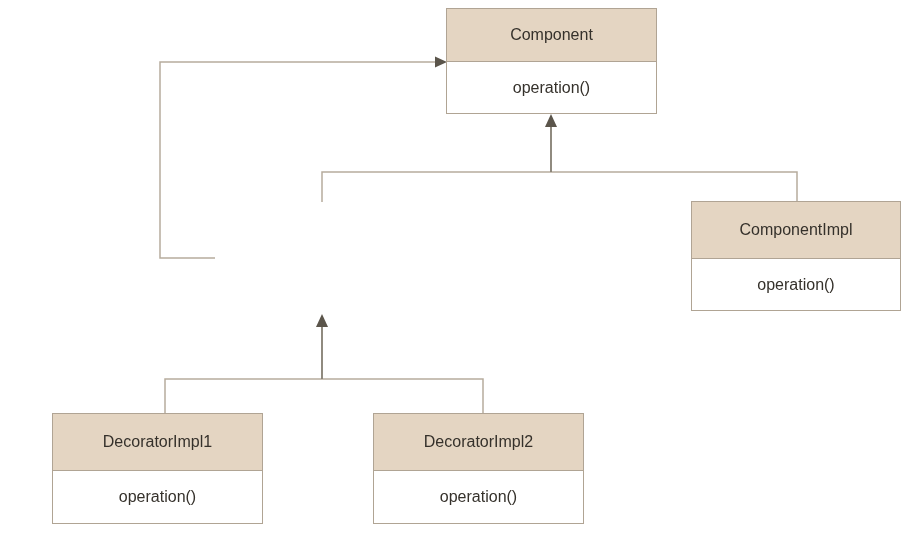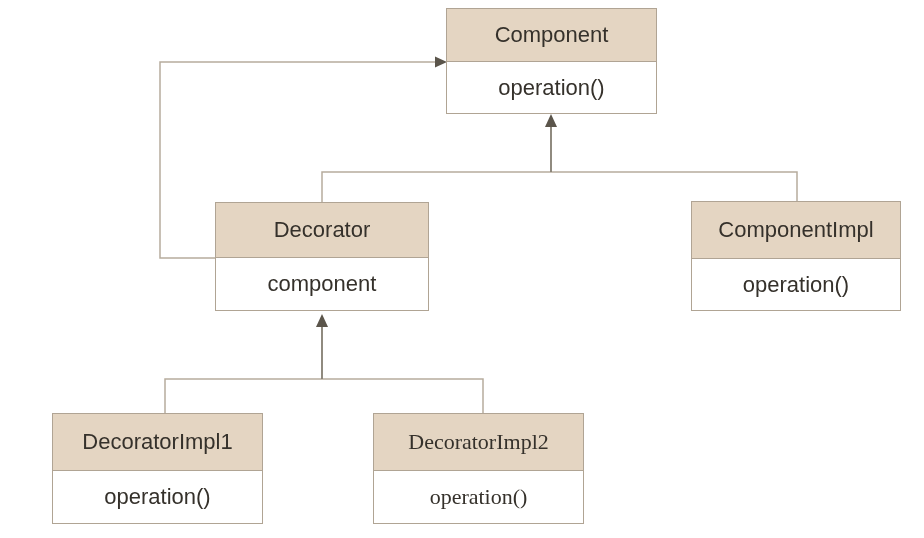--- a/index.html
+++ b/index.html
@@ -38,21 +38,21 @@
   }
   .wires .head {
     fill: var(--arrowhead);
     stroke: none;
   }
   .uml-class {
     position: absolute;
     border: 1.5px solid var(--box-border);
     background: var(--box-body-fill);
     color: var(--text);
-    font-size: 22px;
+    font-size: 16px;
     text-align: left;
   }
   .uml-class .hdr {
     background: var(--header-fill);
     border-bottom: 1.5px solid var(--box-border);
     display: flex;
     align-items: center;
     justify-content: center;
   }
   .uml-class .mem {
@@ -83,48 +83,40 @@
 
   <div class="uml-class" style="left:446px; top:8px; width:209px;">
     <div class="hdr" style="height:52px;">
       <span>Component</span>
     </div>
     <div class="mem" style="height:51px;">
       <span>operation()</span>
     </div>
   </div>
 
-  <div class="uml-class" style="left:215px; top:202px; width:212px;">
-    <div class="hdr" style="height:54px;">
-      <span>Decorator</span>
-    </div>
-    <div class="mem" style="height:52px;">
-      <span>component</span>
-    </div>
-  </div>
 
   <div class="uml-class" style="left:691px; top:201px; width:208px;">
     <div class="hdr" style="height:56px;">
       <span>ComponentImpl</span>
     </div>
     <div class="mem" style="height:51px;">
       <span>operation()</span>
     </div>
   </div>
 
   <div class="uml-class" style="left:52px; top:413px; width:209px;">
     <div class="hdr" style="height:56px;">
       <span>DecoratorImpl1</span>
     </div>
     <div class="mem" style="height:52px;">
       <span>operation()</span>
     </div>
   </div>
 
-  <div class="uml-class" style="left:373px; top:413px; width:209px;font-family:Liberation Serif, serif;">
+  <div class="uml-class" style="left:373px; top:413px; width:209px;">
     <div class="hdr" style="height:56px;">
       <span>DecoratorImpl2</span>
     </div>
     <div class="mem" style="height:52px;">
       <span>operation()</span>
     </div>
   </div>
 
 </div>
 

